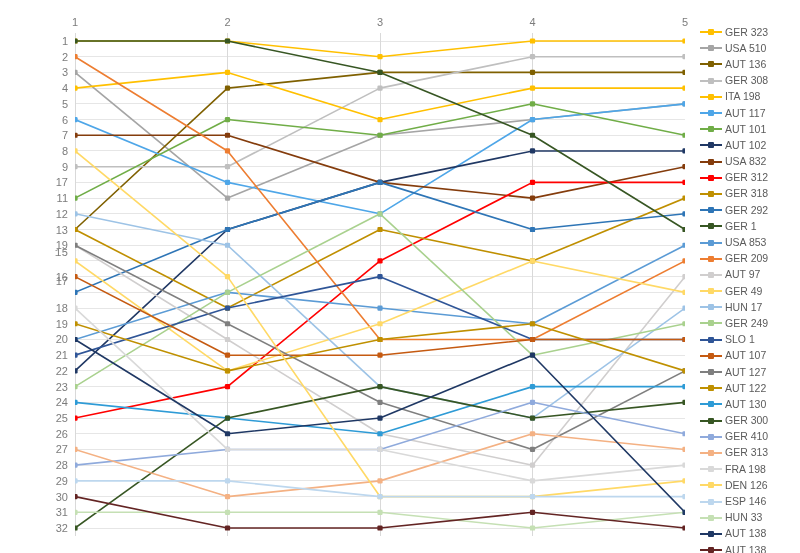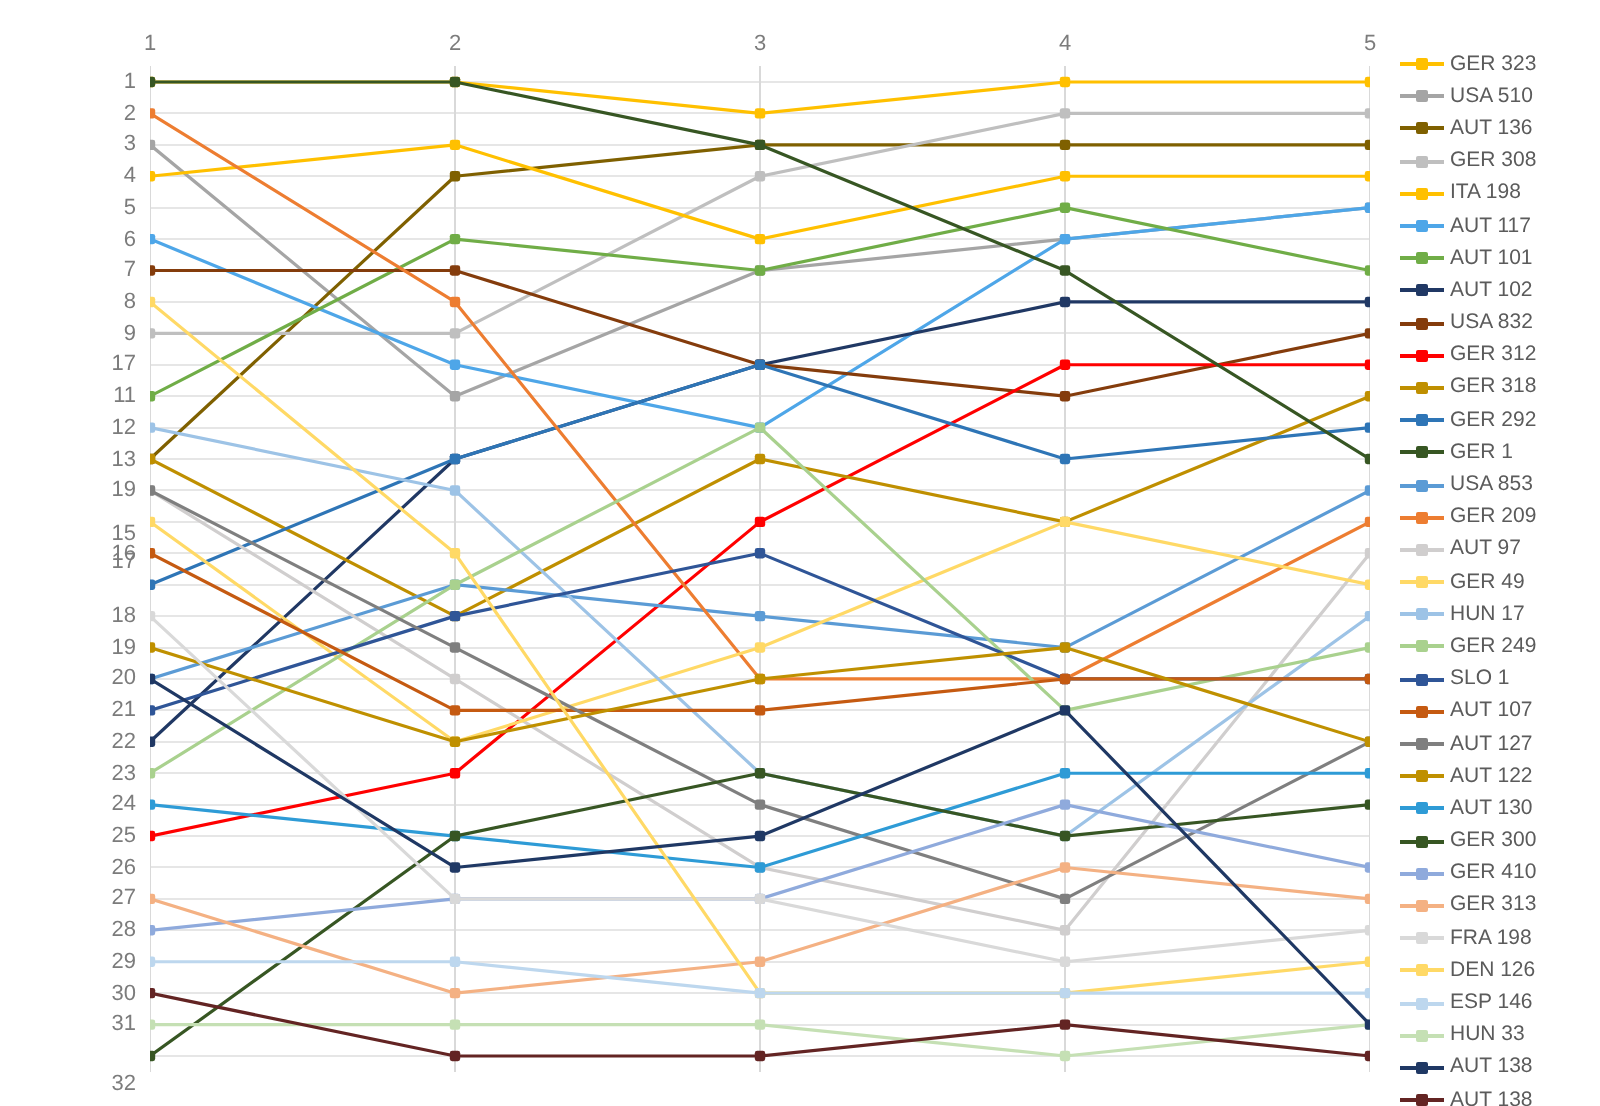--- a/index.html
+++ b/index.html
@@ -100,38 +100,38 @@
       <div class="ylab" style="top: 70.8387px;">5</div>
       <div class="ylab" style="top: 86.5484px;">6</div>
       <div class="ylab" style="top: 102.258px;">7</div>
       <div class="ylab" style="top: 117.968px;">8</div>
       <div class="ylab" style="top: 133.677px;">9</div>
       <div class="ylab" style="top: 149.387px;">17</div>
       <div class="ylab" style="top: 165.097px;">11</div>
       <div class="ylab" style="top: 180.806px;">12</div>
       <div class="ylab" style="top: 196.516px;">13</div>
       <div class="ylab" style="top: 212.226px;">19</div>
-      <div class="ylab" style="top: 234px;">15</div>
+      <div class="ylab" style="top: 220px; font-family: Liberation Mono, monospace;">15</div>
       <div class="ylab" style="top: 243.645px;">16</div>
       <div class="ylab" style="top: 248px;">17</div>
       <div class="ylab" style="top: 275.065px;">18</div>
       <div class="ylab" style="top: 290.774px;">19</div>
       <div class="ylab" style="top: 306.484px;">20</div>
       <div class="ylab" style="top: 322.194px;">21</div>
       <div class="ylab" style="top: 337.903px;">22</div>
       <div class="ylab" style="top: 353.613px;">23</div>
       <div class="ylab" style="top: 369.323px;">24</div>
       <div class="ylab" style="top: 385.032px;">25</div>
       <div class="ylab" style="top: 400.742px;">26</div>
       <div class="ylab" style="top: 416.452px;">27</div>
       <div class="ylab" style="top: 432.161px;">28</div>
       <div class="ylab" style="top: 447.871px;">29</div>
       <div class="ylab" style="top: 463.581px;">30</div>
       <div class="ylab" style="top: 479.29px;">31</div>
-      <div class="ylab" style="top: 509px;">32</div>
+      <div class="ylab" style="top: 495px;">32</div>
     </div>
 
   <div id="plot">
     <svg id="plotsvg" viewBox="0 0 610 503" preserveAspectRatio="none">
         <g>
           <line x1="0" x2="610" y1="8" y2="8" stroke="#e6e6e6" stroke-width="1" shape-rendering="crispEdges"></line>
           <line x1="0" x2="610" y1="23.70967741935484" y2="23.70967741935484" stroke="#e6e6e6" stroke-width="1" shape-rendering="crispEdges"></line>
           <line x1="0" x2="610" y1="39.41935483870968" y2="39.41935483870968" stroke="#e6e6e6" stroke-width="1" shape-rendering="crispEdges"></line>
           <line x1="0" x2="610" y1="55.12903225806451" y2="55.12903225806451" stroke="#e6e6e6" stroke-width="1" shape-rendering="crispEdges"></line>
           <line x1="0" x2="610" y1="70.83870967741936" y2="70.83870967741936" stroke="#e6e6e6" stroke-width="1" shape-rendering="crispEdges"></line>

